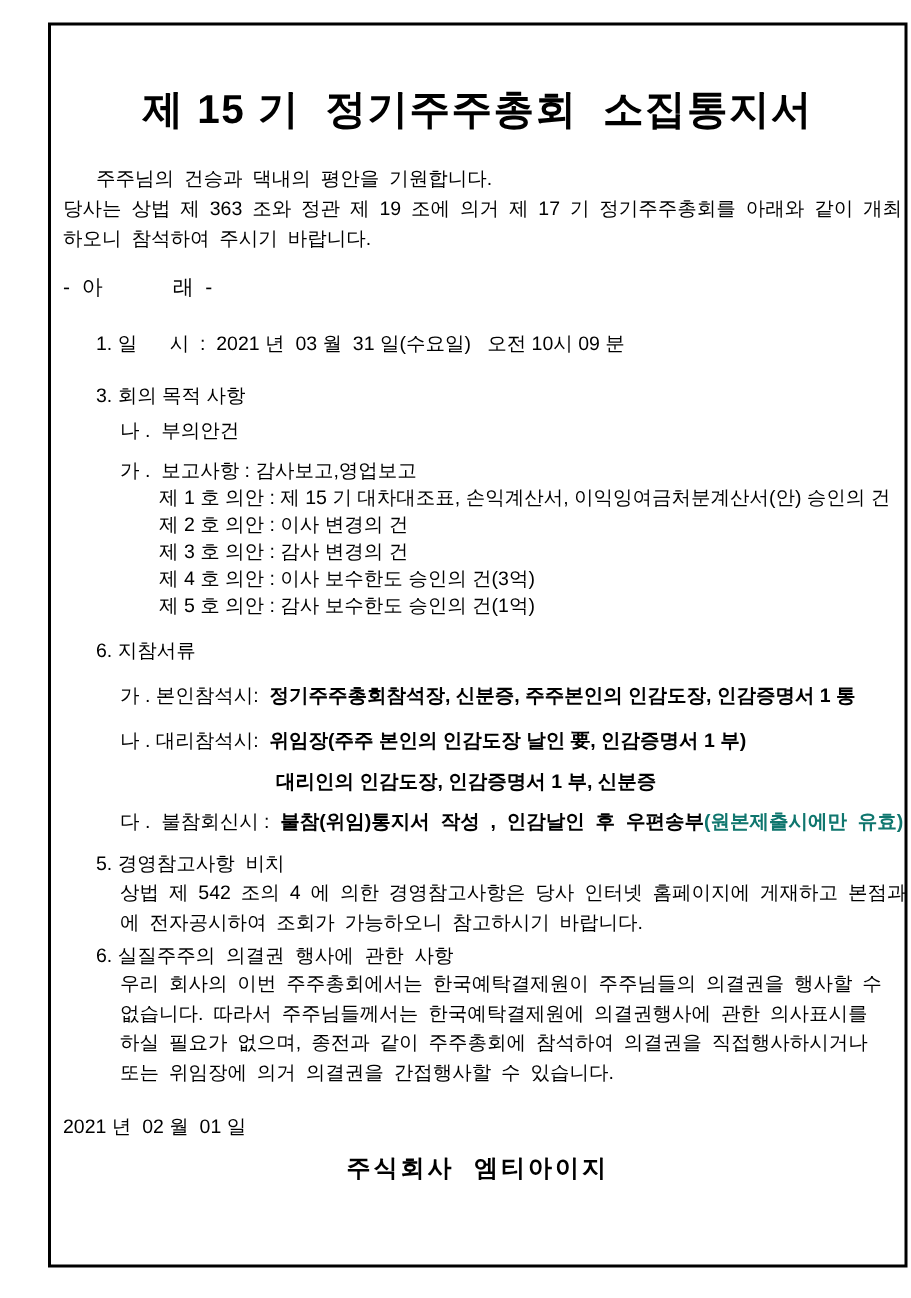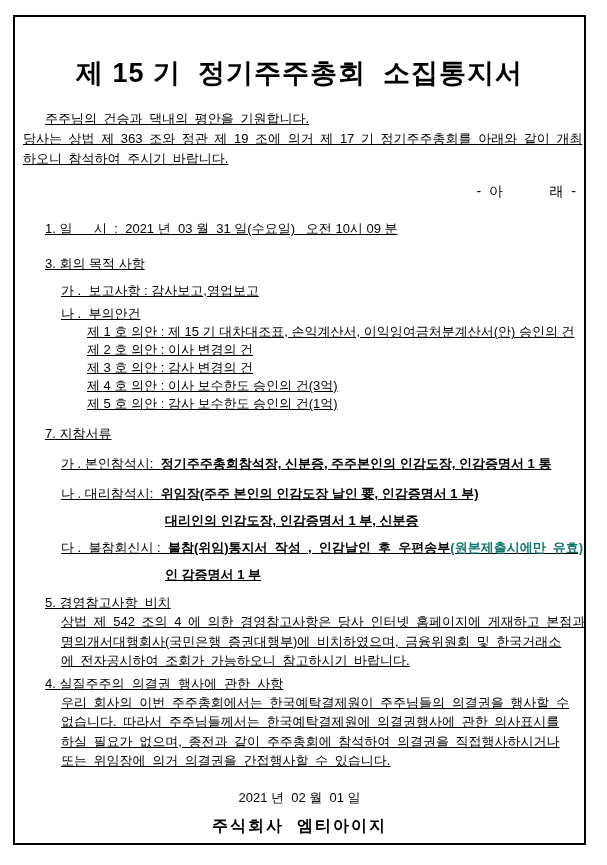--- a/index.html
+++ b/index.html
@@ -6,53 +6,53 @@
   .page{
     position:relative;
     width:607px;height:865px;
     background:#ffffff;
     font-family:"Liberation Sans","DejaVu Sans",sans-serif;
     color:#000000;
     overflow:hidden;
   }
   .frame{
     position:absolute;
-    left:13px;top:15px;
+    left:32px;top:15px;
     width:573px;height:830px;
     border:2px solid #000000;
     box-sizing:border-box;
     padding:38px 8px 0 8px;
   }
-  .line{white-space:pre;font-size:13px;line-height:18px;text-decoration:underline;}
+  .line{white-space:pre;font-size:13px;line-height:18px;}
   .doc-title{
     text-align:center;
     font-size:27px;
     font-weight:bold;
     letter-spacing:1px;
     white-space:pre;
     margin:0 0 18px 0;
   }
   .intro-line{padding-left:0;word-spacing:3px;line-height:20px;}
   .intro-indent{padding-left:22px;}
   .divider{
-    text-align:right;
+    text-align:left;
     font-size:14px;
     white-space:pre;
     margin:14px 0 16px 0;
   }
   .num-item{padding-left:22px;margin-top:19px;}
   .sec-heading{padding-left:22px;margin-top:17px;}
   .sub{padding-left:38px;}
   .agenda-line{padding-left:64px;line-height:18px;}
   .s4-sub{padding-left:38px;margin-top:12px;}
   .s4-cont{padding-left:142px;margin-top:9px;font-weight:bold;}
   .bold{font-weight:bold;}
   .red{color:#0f766e;font-weight:bold;}
   .body-par{padding-left:38px;word-spacing:3px;line-height:19.5px;}
-  .footer-date{text-align:center;font-size:13px;margin-top:18px;white-space:pre;}
+  .footer-date{font-size:13px;margin-top:18px;white-space:pre;}
   .footer-company{text-align:center;font-size:16px;font-weight:bold;letter-spacing:2px;margin-top:9px;white-space:pre;}
   .mt9{margin-top:9px;}
   .mt5{margin-top:5px;}
 </style>
 </head>
 <body>
 
 <div class="page">
   <div class="frame">
 
@@ -60,41 +60,39 @@
 
     <div class="line intro-line intro-indent">주주님의 건승과 댁내의 평안을 기원합니다.</div>
     <div class="line intro-line">당사는 상법 제 363 조와 정관 제 19 조에 의거 제 17 기 정기주주총회를 아래와 같이 개최</div>
     <div class="line intro-line">하오니 참석하여 주시기 바랍니다.</div>
 
     <div class="divider">-  아            래  -</div>
 
     <div class="line num-item">1. 일      시  :  2021 년  03 월  31 일(수요일)   오전 10시 09 분</div>
 
     <div class="line sec-heading">3. 회의 목적 사항</div>
+    <div class="line sub mt5">나 .  부의안건</div>
     <div class="line sub mt9">가 .  보고사항 : 감사보고,영업보고</div>
-    <div class="line sub mt5">나 .  부의안건</div>
     <div class="line agenda-line">제 1 호 의안 : 제 15 기 대차대조표, 손익계산서, 이익잉여금처분계산서(안) 승인의 건</div>
     <div class="line agenda-line">제 2 호 의안 : 이사 변경의 건</div>
     <div class="line agenda-line">제 3 호 의안 : 감사 변경의 건</div>
     <div class="line agenda-line">제 4 호 의안 : 이사 보수한도 승인의 건(3억)</div>
     <div class="line agenda-line">제 5 호 의안 : 감사 보수한도 승인의 건(1억)</div>
 
-    <div class="line sec-heading" style="margin-top:12px;">7. 지참서류</div>
+    <div class="line sec-heading" style="margin-top:12px;">6. 지참서류</div>
     <div class="line s4-sub"><span>가 . 본인참석시:  </span><span class="bold">정기주주총회참석장, 신분증, 주주본인의 인감도장, 인감증명서 1 통</span></div>
     <div class="line s4-sub"><span>나 . 대리참석시:  </span><span class="bold">위임장(주주 본인의 인감도장 날인 要, 인감증명서 1 부)</span></div>
     <div class="line s4-cont">대리인의 인감도장, 인감증명서 1 부, 신분증</div>
     <div class="line s4-sub mt9"><span>다 .  불참회신시 :  </span><span class="bold">불참(위임)통지서  작성  ,  인감날인  후  우편송부</span><span class="red">(원본제출시에만  유효)</span></div>
-    <div class="line s4-cont">인 감증명서 1 부</div>
 
     <div class="line sec-heading" style="margin-top:10px;">5. 경영참고사항  비치</div>
     <div class="line body-par">상법 제 542 조의 4 에 의한 경영참고사항은 당사 인터넷 홈페이지에 게재하고 본점과</div>
-    <div class="line body-par">명의개서대행회사(국민은행 증권대행부)에 비치하였으며, 금융위원회 및 한국거래소</div>
     <div class="line body-par">에 전자공시하여 조회가 가능하오니 참고하시기 바랍니다.</div>
 
-    <div class="line sec-heading" style="margin-top:4px;">4. 실질주주의  의결권  행사에  관한  사항</div>
+    <div class="line sec-heading" style="margin-top:4px;">6. 실질주주의  의결권  행사에  관한  사항</div>
     <div class="line body-par">우리 회사의 이번 주주총회에서는 한국예탁결제원이 주주님들의 의결권을 행사할 수</div>
     <div class="line body-par">없습니다. 따라서 주주님들께서는 한국예탁결제원에 의결권행사에 관한 의사표시를</div>
     <div class="line body-par">하실 필요가 없으며, 종전과 같이 주주총회에 참석하여 의결권을 직접행사하시거나</div>
     <div class="line body-par">또는 위임장에 의거 의결권을 간접행사할 수 있습니다.</div>
 
     <div class="footer-date">2021 년  02 월  01 일</div>
     <div class="footer-company">주식회사  엠티아이지</div>
 
   </div>
 </div>

